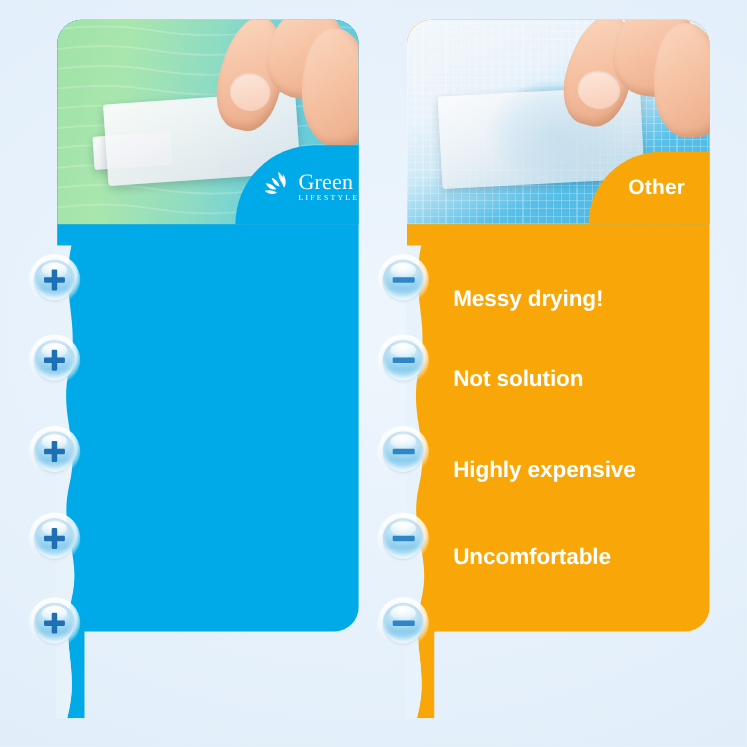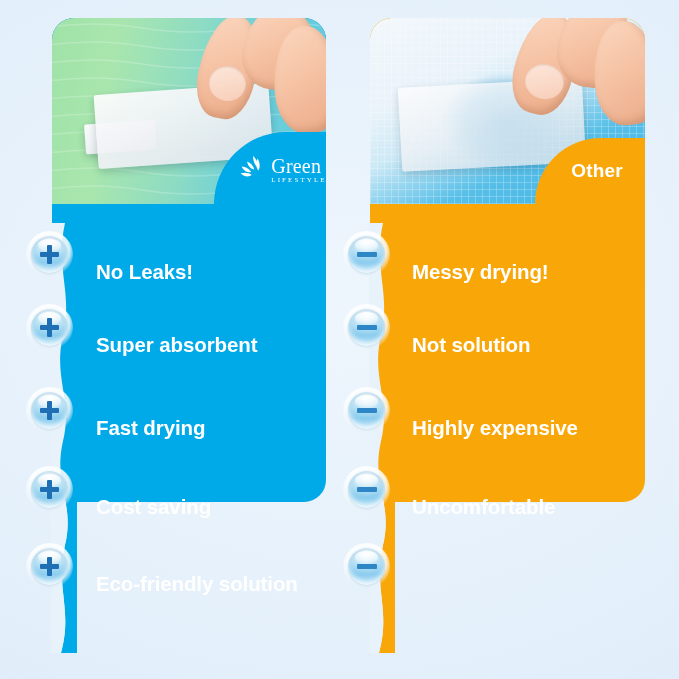--- a/index.html
+++ b/index.html
@@ -5,21 +5,21 @@
   html,body{margin:0;padding:0;}
   body{
     width:679px;height:679px;overflow:hidden;
     font-family:"Liberation Sans", sans-serif;
     background:radial-gradient(ellipse 120% 90% at 50% 45%, #eef6fd 0%, #e6f1fb 45%, #dceaf7 100%);
     position:relative;
   }
   .stage{position:absolute;inset:0;}
 
   
-  .panel{position:absolute;top:18px;height:484px;border-radius:22px;overflow:visible;text-decoration:underline;}
+  .panel{position:absolute;top:18px;height:556px;border-radius:22px;overflow:visible;text-decoration:underline;}
   .panel-good{left:52px;width:274px;background:#00a9e7;}
   .panel-bad{left:370px;width:275px;background:#f9a708;}
 
   
   .wave{
     position:absolute;left:-1px;top:205px;width:26px;height:430px;
     pointer-events:none;
   }
   .wave svg{display:block;width:100%;height:100%;}
 
@@ -182,37 +182,20 @@
       </div>
     </div>
 
     <div class="wave">
       <svg viewBox="0 0 26 430" preserveAspectRatio="none">
         <path d="M26 0 L26 430 L10 430 C 22 386 4 366 14 322 C 24 280 2 262 12 218 C 22 176 2 156 12 112 C 22 70 4 46 14 0 Z" fill="#00a9e7"></path>
         <path d="M10 430 C 22 386 4 366 14 322 C 24 280 2 262 12 218 C 22 176 2 156 12 112 C 22 70 4 46 14 0 L 0 0 L 0 430 Z" fill="#e8f2fb"></path>
       </svg>
     </div>
 
-    <div class="rows">
-      <div class="row" style="top:46px;">
-        <span class="row-label label-good">No Leaks!</span>
-      </div>
-      <div class="row" style="top:119px;">
-        <span class="row-label label-good">Super absorbent</span>
-      </div>
-      <div class="row" style="top:202px;">
-        <span class="row-label label-good">Fast drying</span>
-      </div>
-      <div class="row" style="top:281px;">
-        <span class="row-label label-good">Cost saving</span>
-      </div>
-      <div class="row" style="top:358px;">
-        <span class="row-label label-good">Eco-friendly solution</span>
-      </div>
-    </div>
   </div>
 
   <div class="badge" style="left:31px;top:236px;">
     <div class="halo"></div>
       <div class="orb"></div>
       <div class="gloss"></div>
     <div class="sign plus">
         <div class="bar bar-h"></div>
         <div class="bar bar-v"></div>
       </div>

